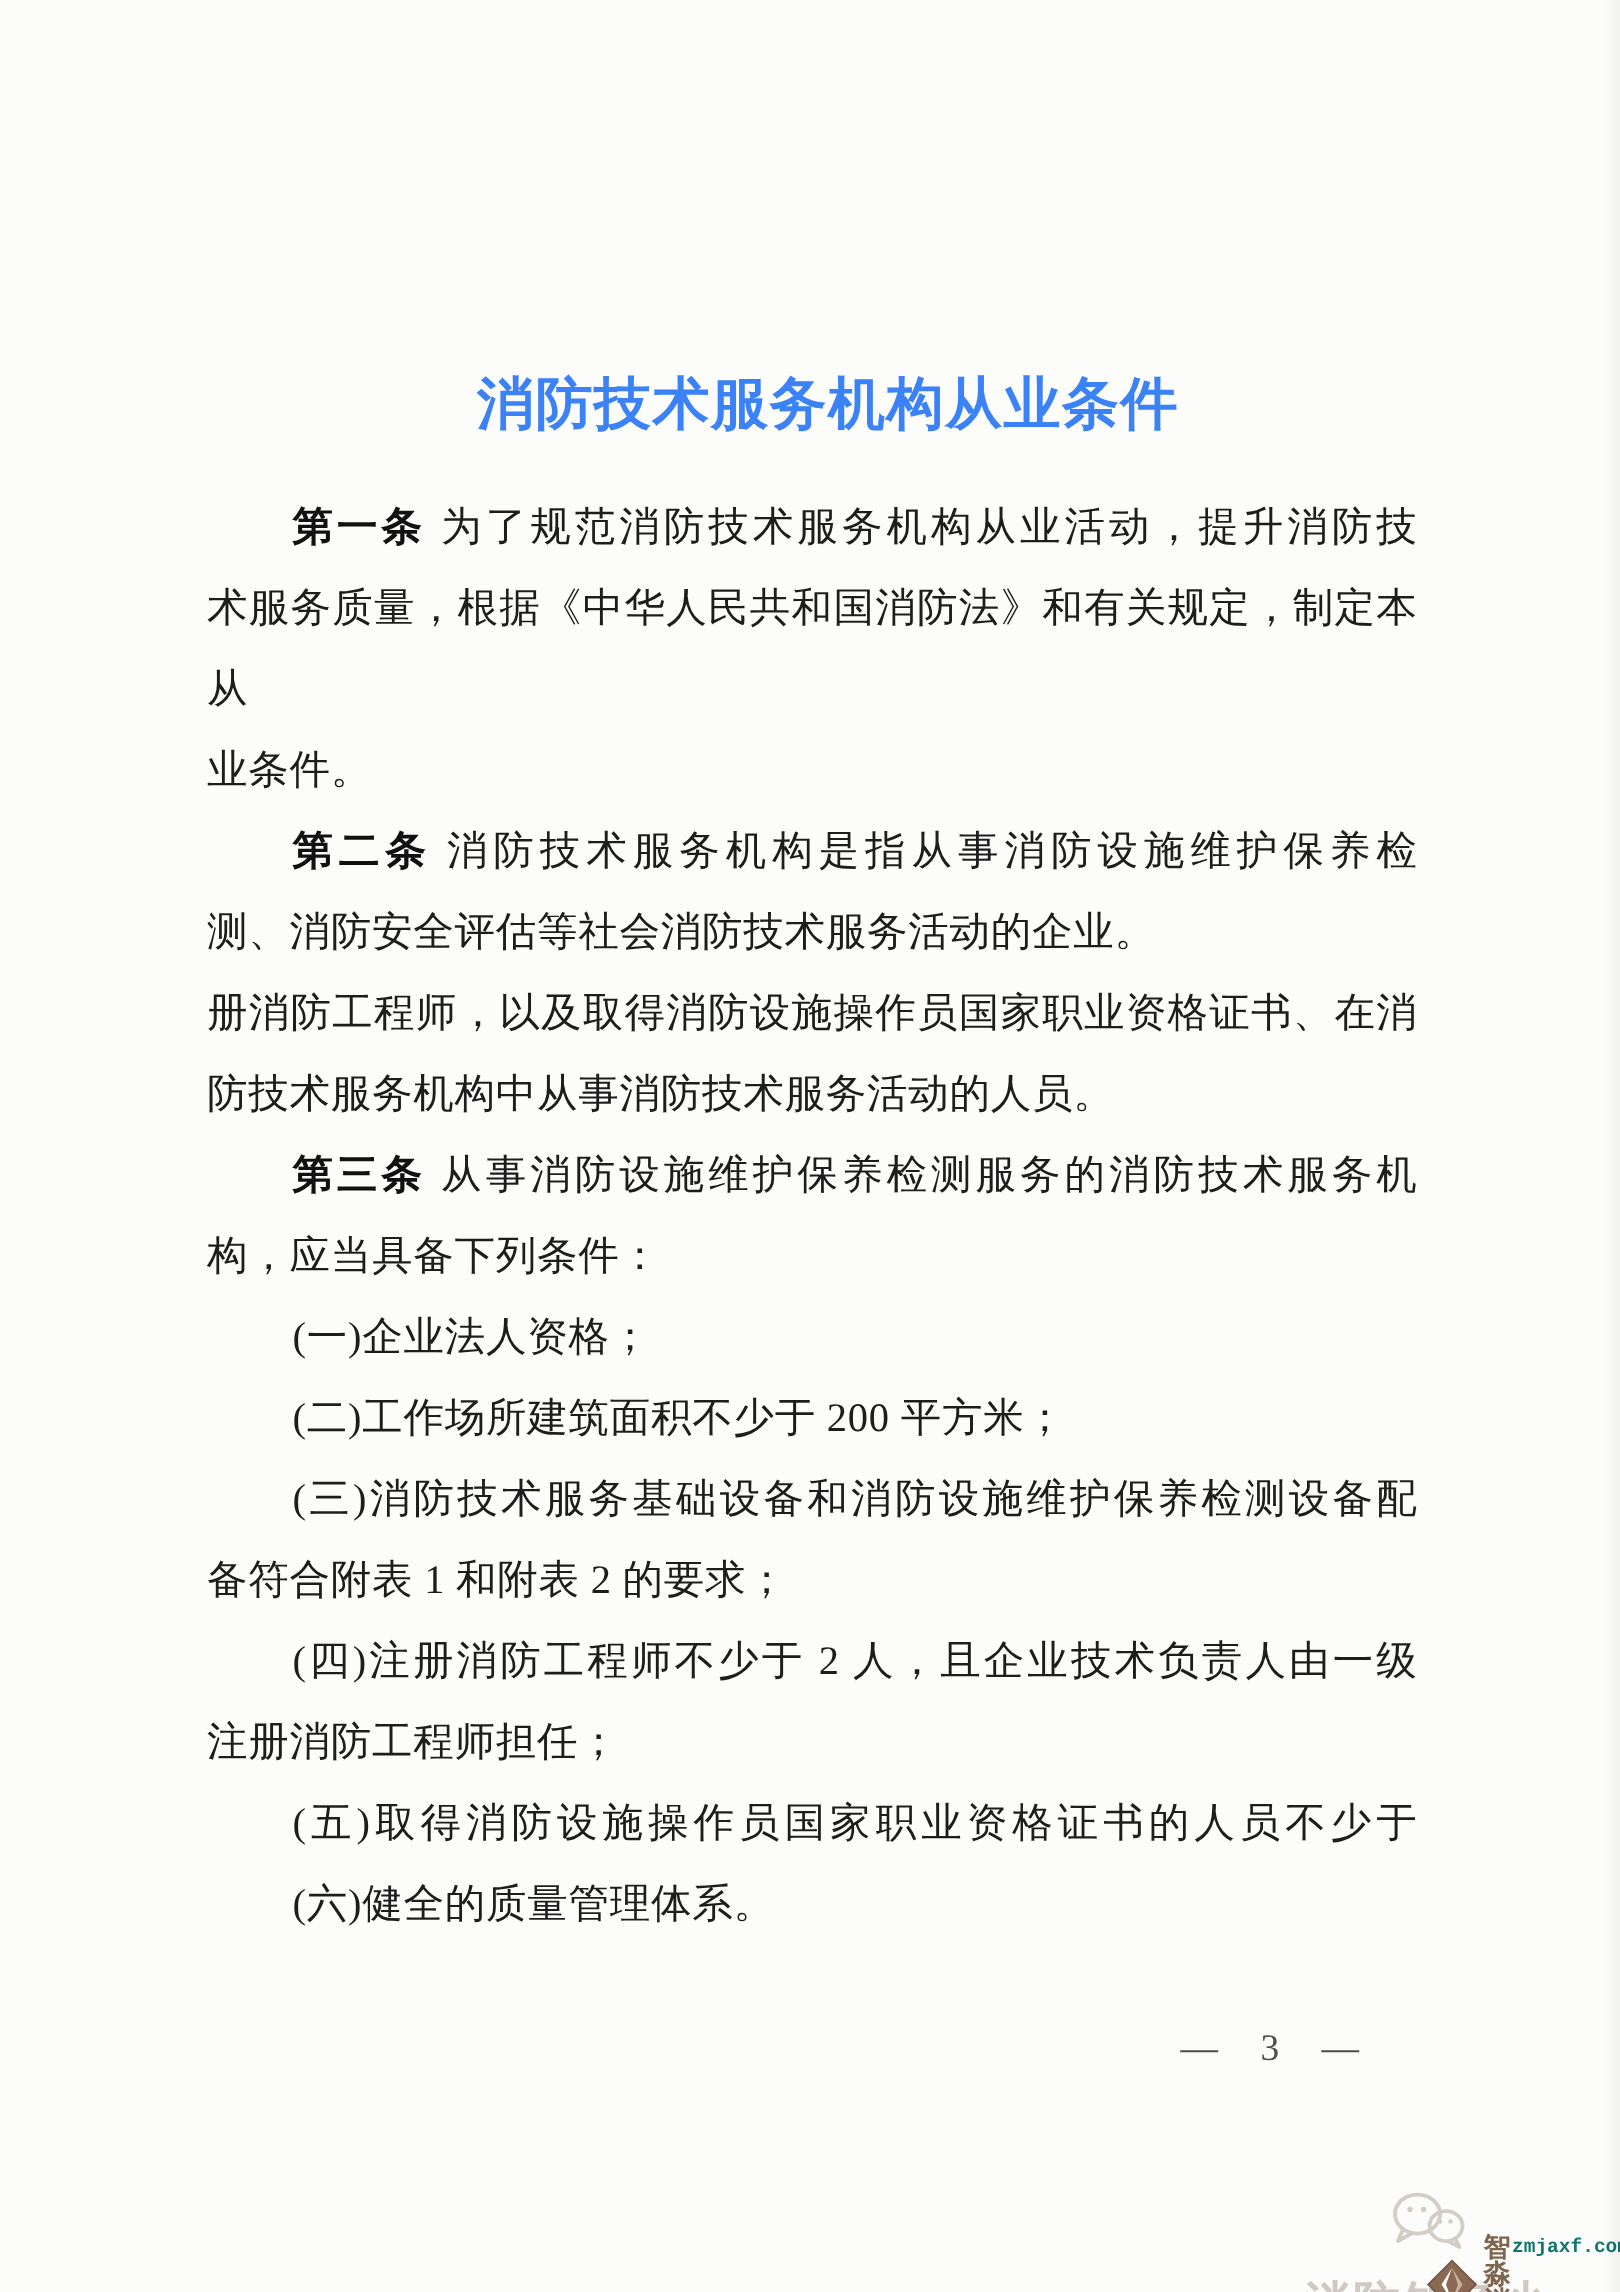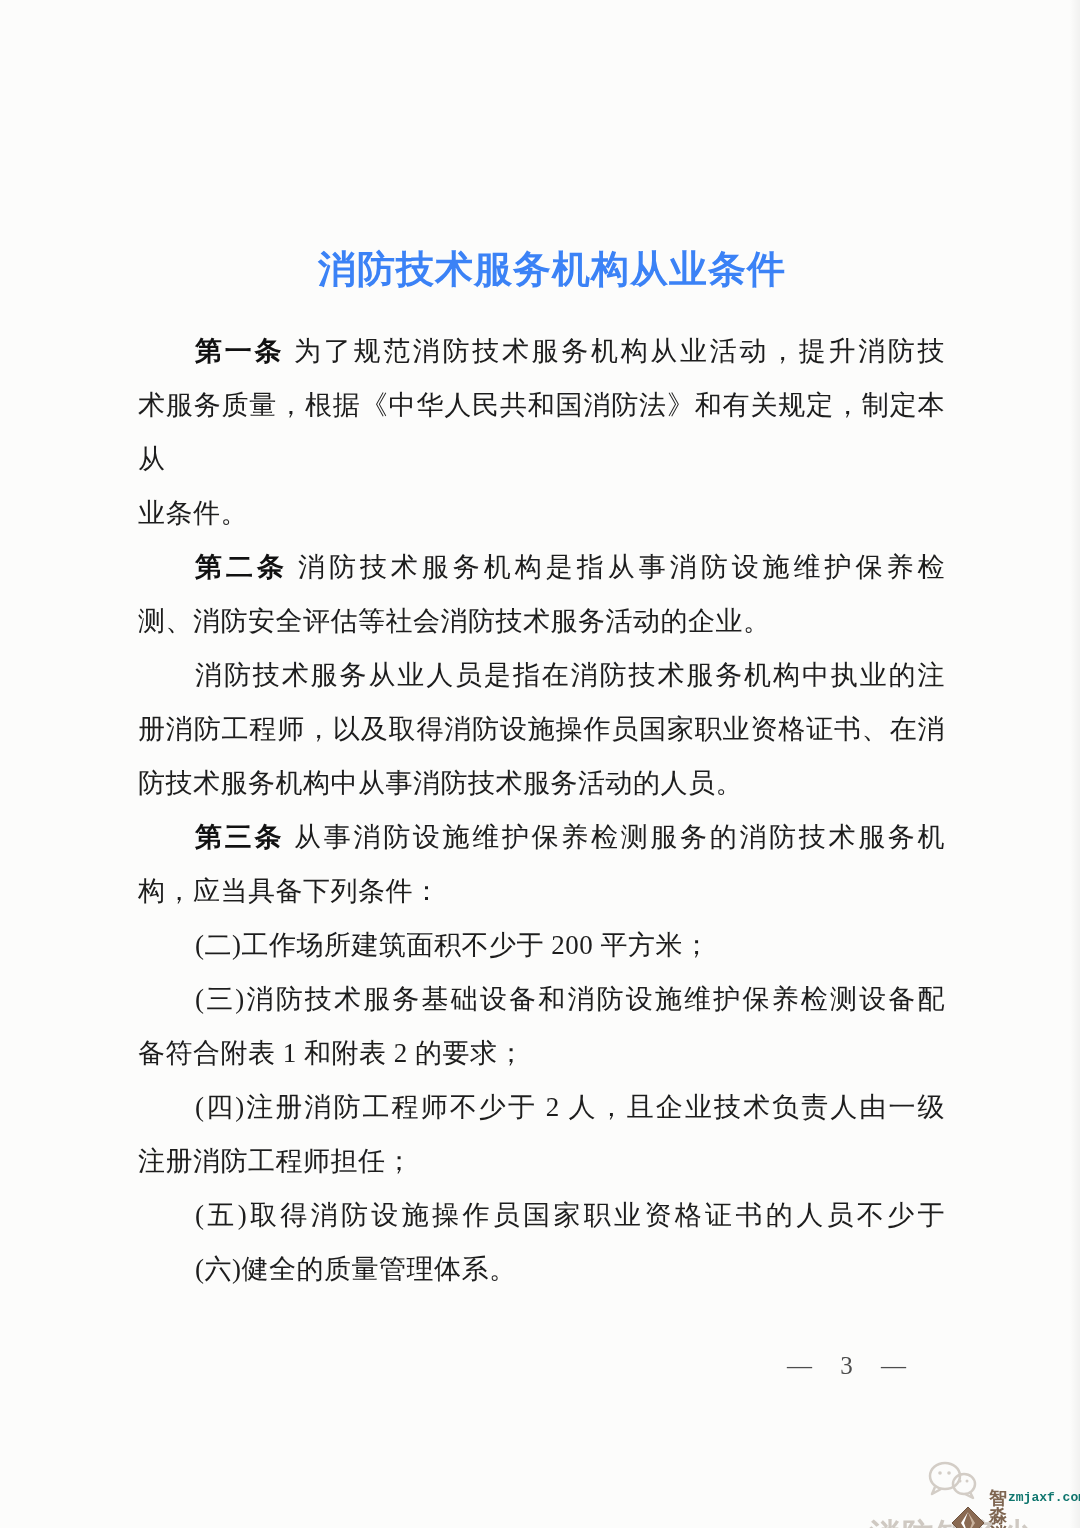--- a/index.html
+++ b/index.html
@@ -97,25 +97,25 @@
 <div class="page">
 
   <h1 class="doc-title">消防技术服务机构从业条件</h1>
 
   <div class="doc-body">
       <div class="line indent fill"><span class="article-label">第一条</span><span>为了规范消防技术服务机构从业活动，提升消防技</span></div>
       <div class="line fill"><span>术服务质量，根据《中华人民共和国消防法》和有关规定，制定本从</span></div>
       <div class="line"><span>业条件。</span></div>
       <div class="line indent fill"><span class="article-label">第二条</span><span>消防技术服务机构是指从事消防设施维护保养检</span></div>
       <div class="line"><span>测、消防安全评估等社会消防技术服务活动的企业。</span></div>
-      <div class="line indent fill"><span>消防技术服务从业人员是指在消防技术服务机构中执业的注</span></div>
       <div class="line fill"><span>册消防工程师，以及取得消防设施操作员国家职业资格证书、在消</span></div>
       <div class="line"><span>防技术服务机构中从事消防技术服务活动的人员。</span></div>
       <div class="line indent fill"><span class="article-label">第三条</span><span>从事消防设施维护保养检测服务的消防技术服务机</span></div>
       <div class="line"><span>构，应当具备下列条件：</span></div>
+      <div class="line indent"><span>(一)企业法人资格；</span></div>
       <div class="line indent"><span>(二)工作场所建筑面积不少于 200 平方米；</span></div>
       <div class="line indent fill"><span>(三)消防技术服务基础设备和消防设施维护保养检测设备配</span></div>
       <div class="line"><span>备符合附表 1 和附表 2 的要求；</span></div>
       <div class="line indent fill"><span>(四)注册消防工程师不少于 2 人，且企业技术负责人由一级</span></div>
       <div class="line"><span>注册消防工程师担任；</span></div>
       <div class="line indent fill"><span>(五)取得消防设施操作员国家职业资格证书的人员不少于</span></div>
       <div class="line indent"><span>(六)健全的质量管理体系。</span></div>
     </div>
 
   <div class="page-number">— 3 —</div>

